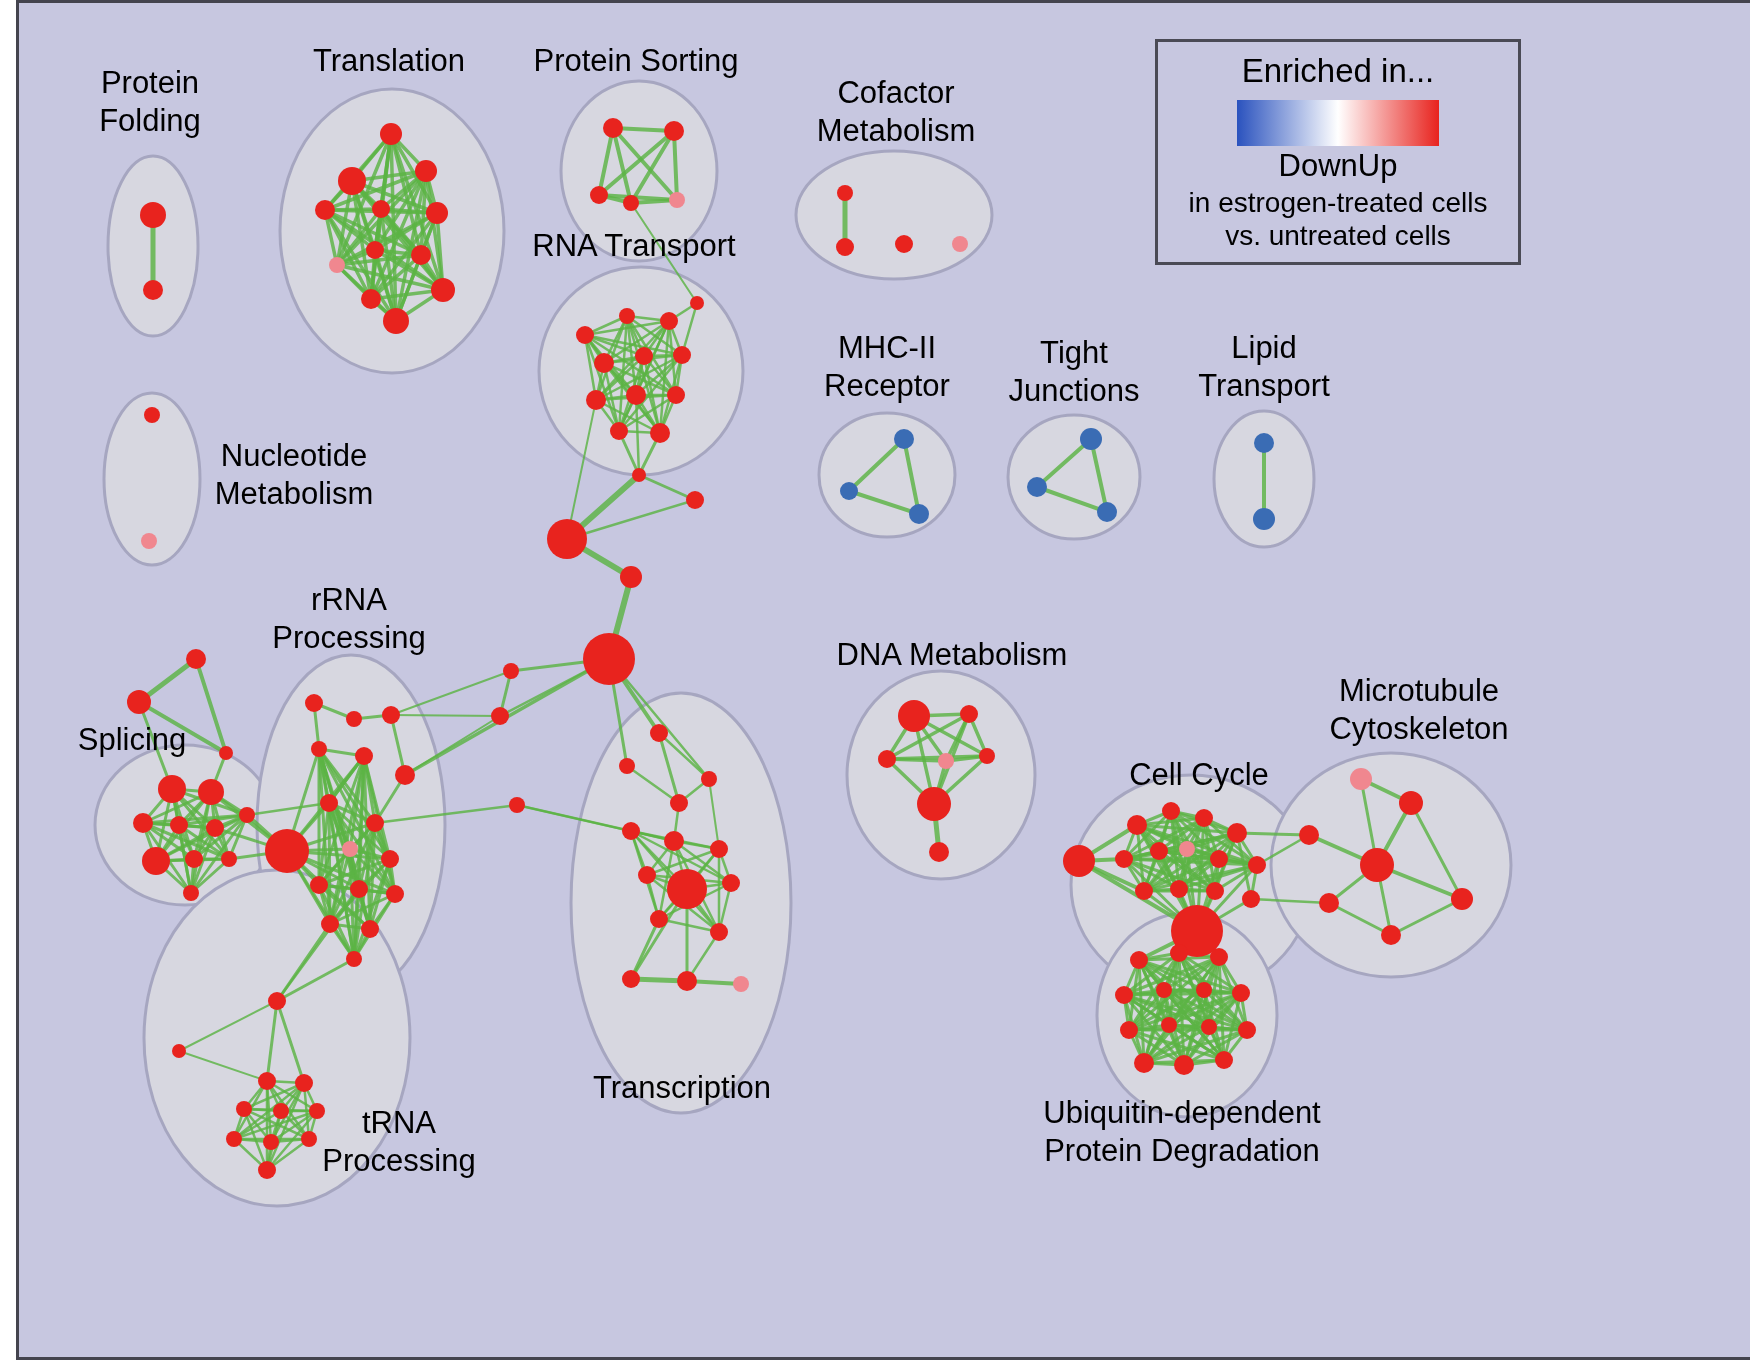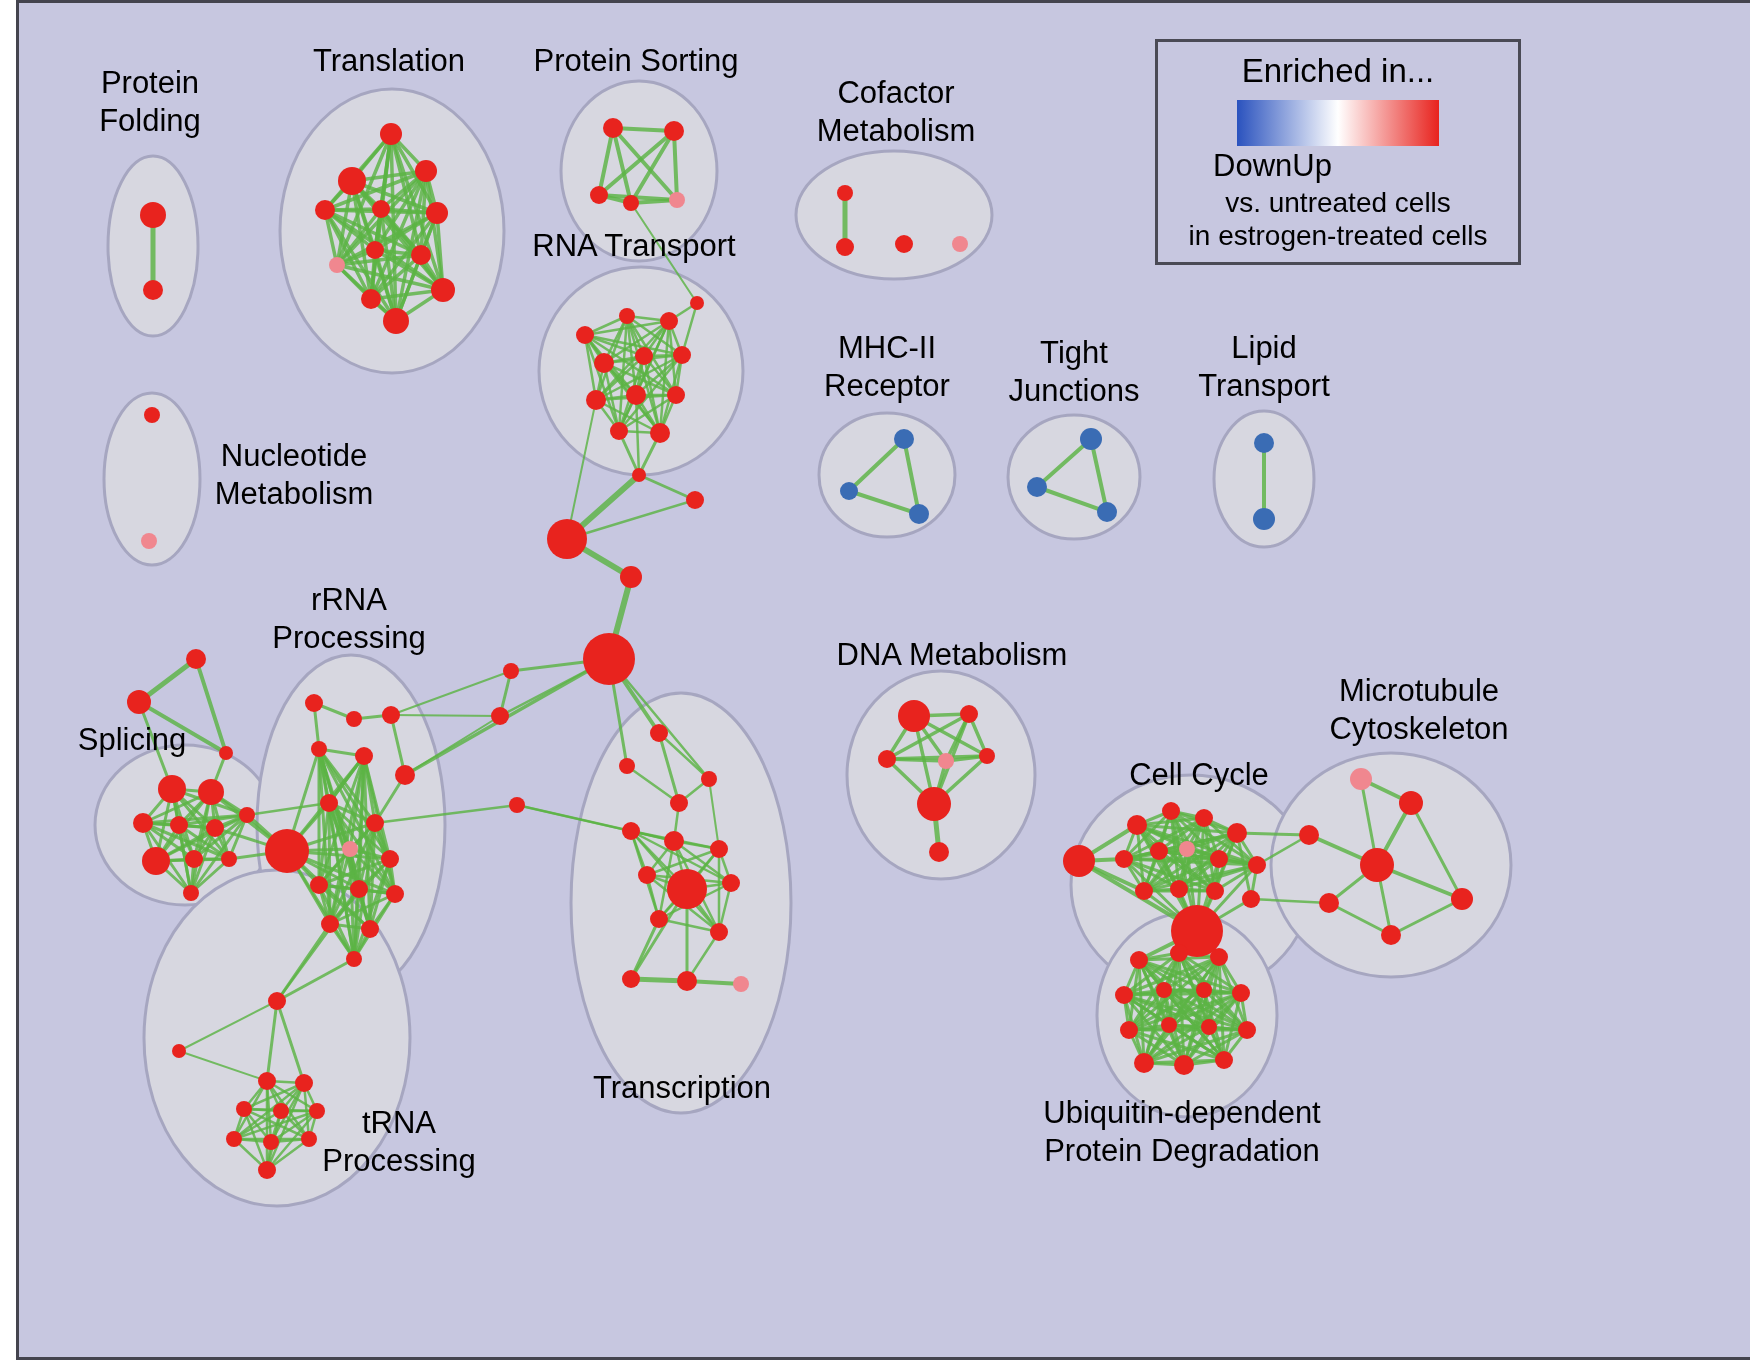--- a/index.html
+++ b/index.html
@@ -2,21 +2,21 @@
 <html><head>
 <meta charset="utf-8">
 <style>
   html,body{margin:0;padding:0;}
   body{font-family:"Liberation Sans",sans-serif;}
   #figure{position:relative;width:1744px;height:1354px;background:#c7c7e0;border:3px solid #44444e;overflow:hidden;margin-left:16px;}
   #network{position:absolute;left:0;top:0;display:block;}
   #legend{position:absolute;left:1136px;top:36px;width:366px;height:226px;border:3px solid #4a4a55;box-sizing:border-box;text-align:center;color:#000;background:transparent;}
   #legend .title{font-size:33px;margin-top:10px;}
   #legend .bar{width:202px;height:46px;margin:10px auto 2px auto;}
-  #legend .scale-row{display:flex;justify-content:flex-start;width:250px;margin:0 auto 2px auto;font-size:31px;}
+  #legend .scale-row{display:flex;justify-content:center;width:250px;margin:0 auto 2px auto;font-size:31px;}
   #legend .sub{font-size:28px;line-height:33px;}
   text{fill:#000;}
 </style>
 </head>
 <body>
 
 <div id="figure" style="background: rgb(199, 199, 224); border-color: rgb(68, 68, 78);">
   <svg id="network" width="1744" height="1354" viewBox="0 0 1744 1354">
       <ellipse cx="134" cy="243" rx="45" ry="90" fill="#d7d7e0" stroke="#a6a6c0" stroke-width="3"></ellipse>
       <ellipse cx="373" cy="228" rx="112" ry="142" fill="#d7d7e0" stroke="#a6a6c0" stroke-width="3"></ellipse>
@@ -801,16 +801,16 @@
       <text x="1163" y="1120" text-anchor="middle" font-size="31" font-family="Liberation Sans, sans-serif" fill="#000000"><tspan x="1163" dy="0">Ubiquitin-dependent</tspan><tspan x="1163" dy="38">Protein Degradation</tspan></text>
     </svg>
 
   <div id="legend">
     <div class="title">Enriched in...</div>
     <div class="bar" id="legend-bar" style="background: linear-gradient(to right, rgb(42, 82, 190), rgb(255, 255, 255) 50%, rgb(232, 35, 30));"></div>
     <div class="scale-row">
       <span>Down</span>
       <span>Up</span>
     </div>
+    <div class="sub">in estrogen-treated cells</div>
     <div class="sub">vs. untreated cells</div>
-    <div class="sub">in estrogen-treated cells</div>
   </div>
 </div>
 
 </body></html>

